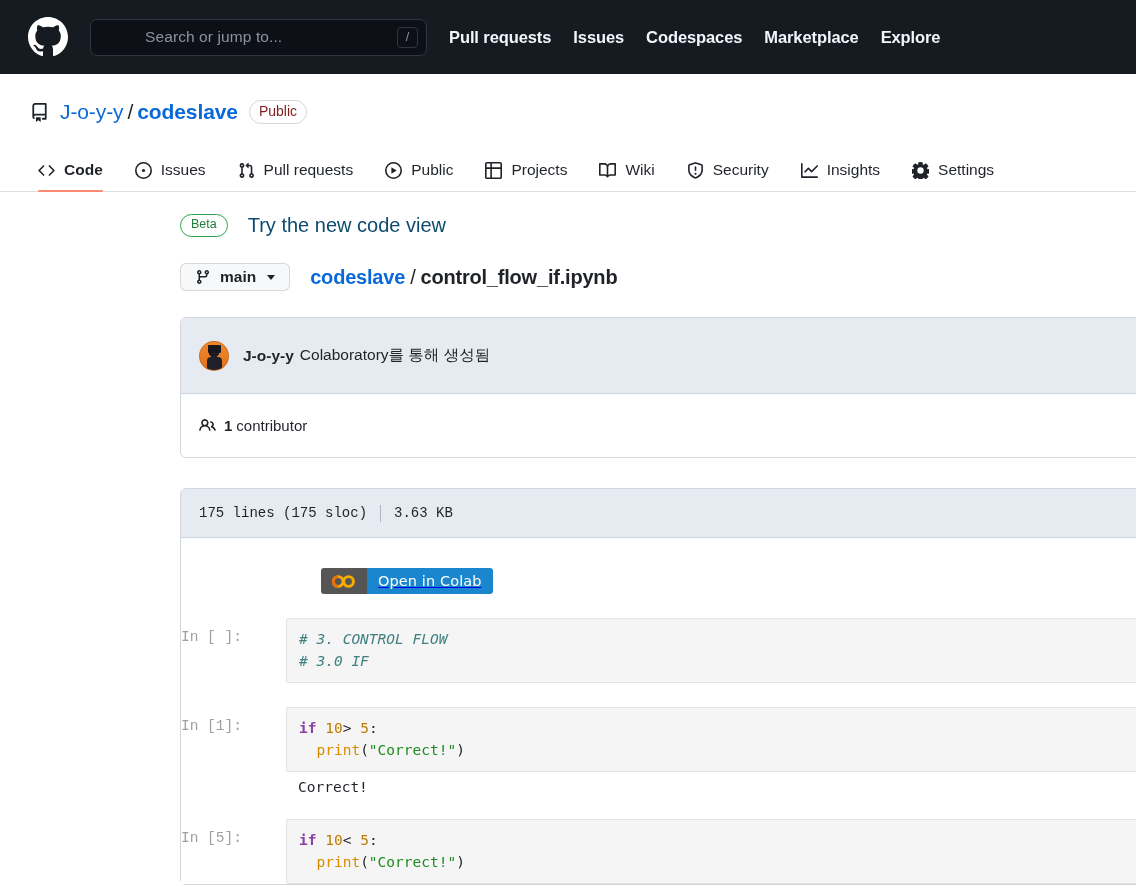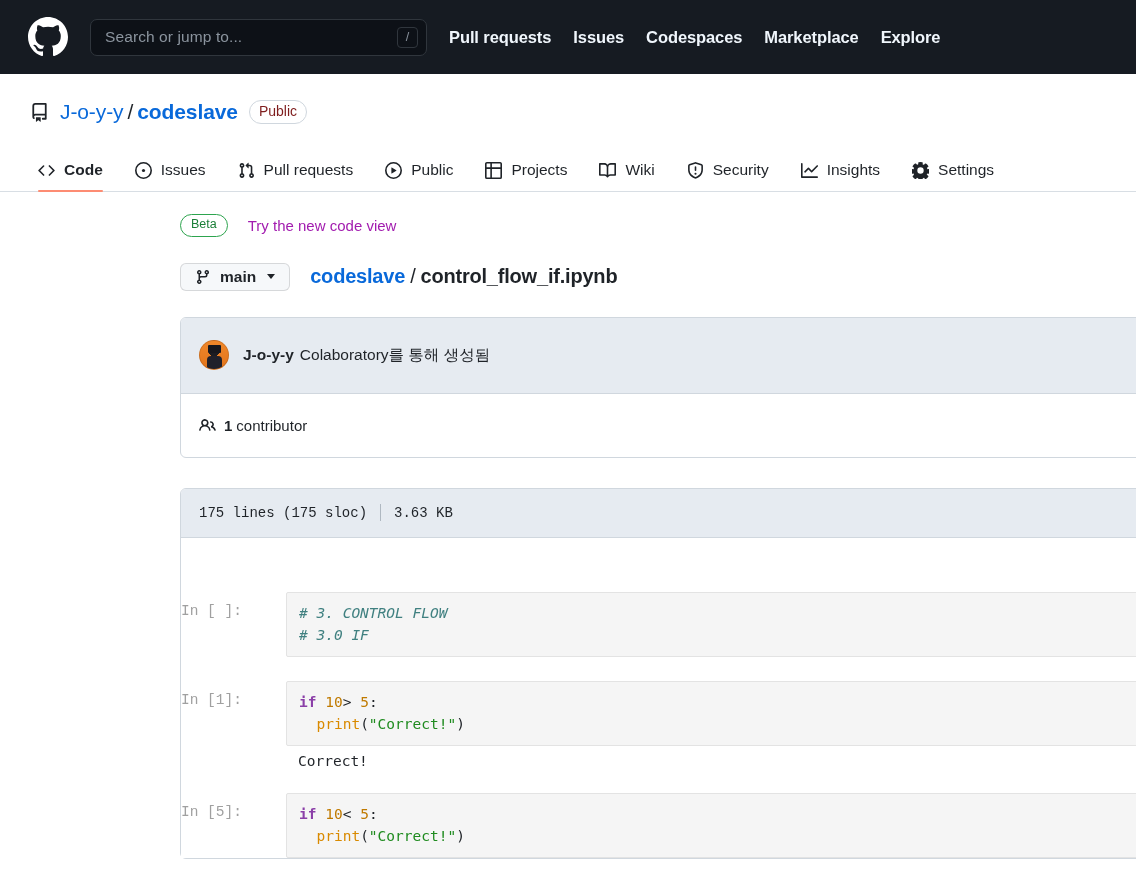--- a/index.html
+++ b/index.html
@@ -31,20 +31,21 @@
     background: #0d1117;
     display: flex;
     align-items: center;
     padding: 0 8px 0 14px;
   }
   .search-placeholder {
     flex: 1;
     color: #8b949e;
     font-size: 15.5px;
     letter-spacing: .1px;
+    margin-left: 40px;
   }
   .slash-key {
     width: 21px; height: 21px;
     border: 1px solid #30363d;
     border-radius: 4px;
     color: #8b949e;
     font-size: 12.5px;
     display: flex; align-items: center; justify-content: center;
     line-height: 1;
   }
@@ -114,21 +115,21 @@
 
   .beta-row { display: flex; align-items: center; gap: 20px; }
   .beta-badge {
     border: 1px solid #2da44e;
     color: #1a7f37;
     border-radius: 2em;
     font-size: 12.5px;
     padding: 2px 10px 3px;
     line-height: 1.25;
   }
-  .beta-link { color: #a21caf; font-size: 15px; text-decoration: none; }
+  .beta-link { color: #0c4a6e; font-size: 20px; text-decoration: none; }
 
   .file-nav { display: flex; align-items: center; margin-top: 26px; }
   .branch-btn {
     display: flex; align-items: center; gap: 9px;
     background: #f6f8fa;
     border: 1px solid rgba(31,35,40,.15);
     border-radius: 6px;
     height: 28px;
     padding: 0 14px;
     font-size: 15.5px;
@@ -429,20 +430,30 @@
   </div>
 
   <div class="file-panel">
     <div class="file-meta">
       <span>175 lines (175 sloc)</span>
       <span class="meta-divider"></span>
       <span>3.63 KB</span>
     </div>
 
     <div class="nb-body">
+      <a class="colab-badge" href="#">
+        <span class="colab-left">
+          <svg class="co-glyph" viewBox="0 0 40 20">
+            <circle cx="11" cy="10" r="7.5" fill="none" stroke="#f9ab00" stroke-width="4.6"></circle>
+            <circle cx="27" cy="10" r="7.5" fill="none" stroke="#f9ab00" stroke-width="4.6"></circle>
+            <path d="M11 2.5a7.5 7.5 0 000 15" fill="none" stroke="#e8710a" stroke-width="4.6"></path>
+          </svg>
+        </span>
+        <span class="colab-right">Open in Colab</span>
+      </a>
 
       
       <div class="nb-cell">
         <div class="prompt">In [ ]:</div>
         <div class="cell-input"><span class="tok-comment"># 3. CONTROL FLOW</span><span class="tok-plain">
 </span><span class="tok-comment"># 3.0 IF</span></div>
       </div>
 
       
       <div class="nb-cell">

